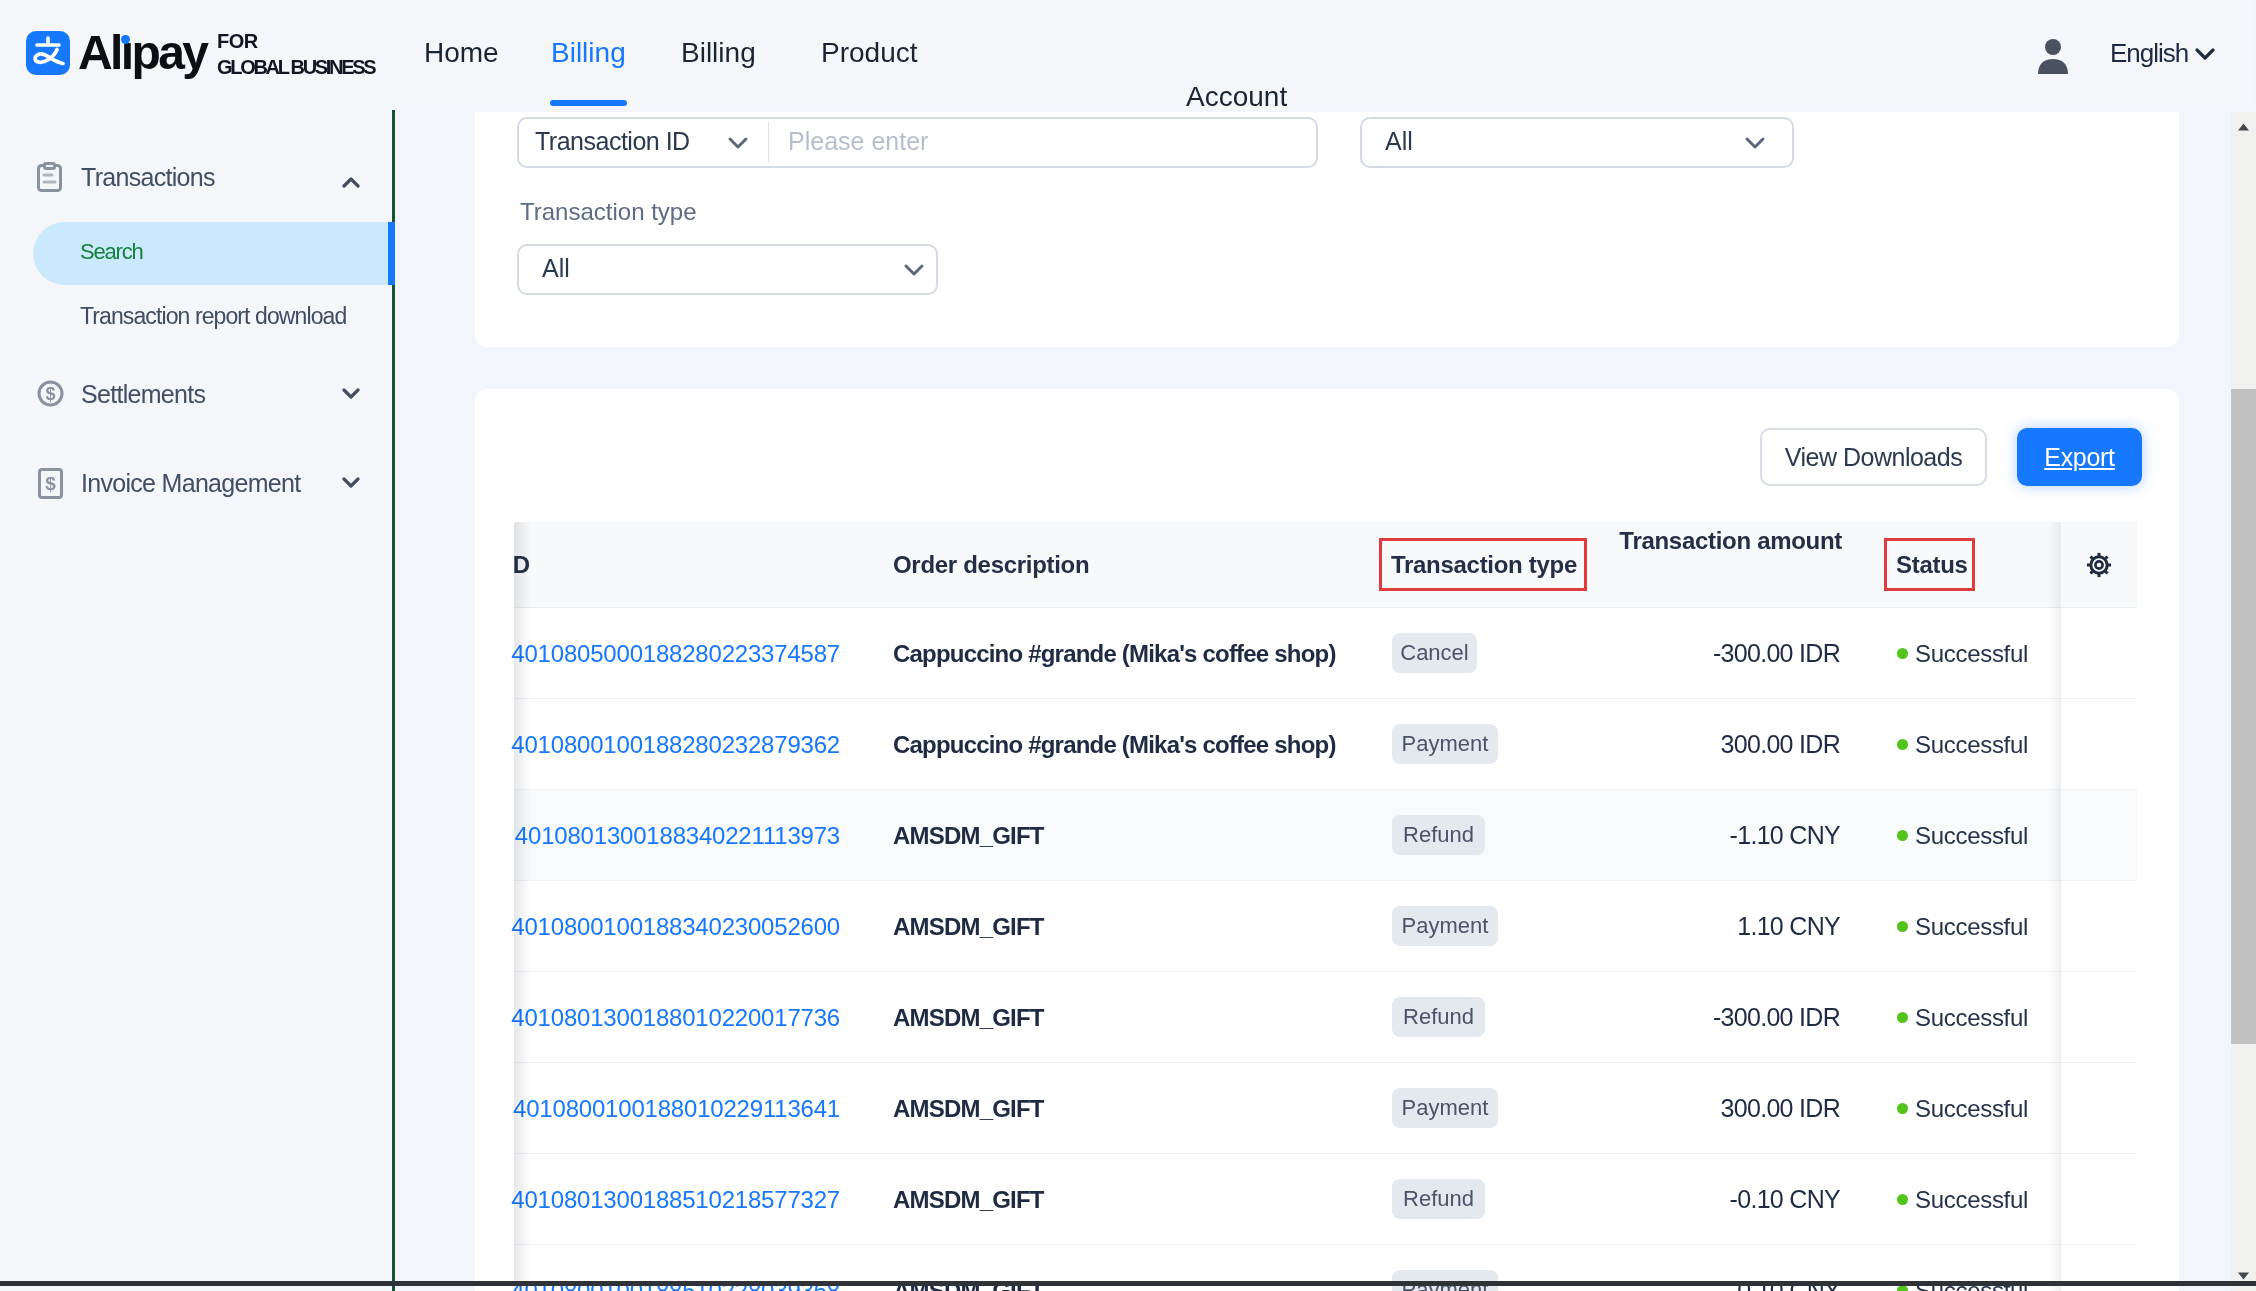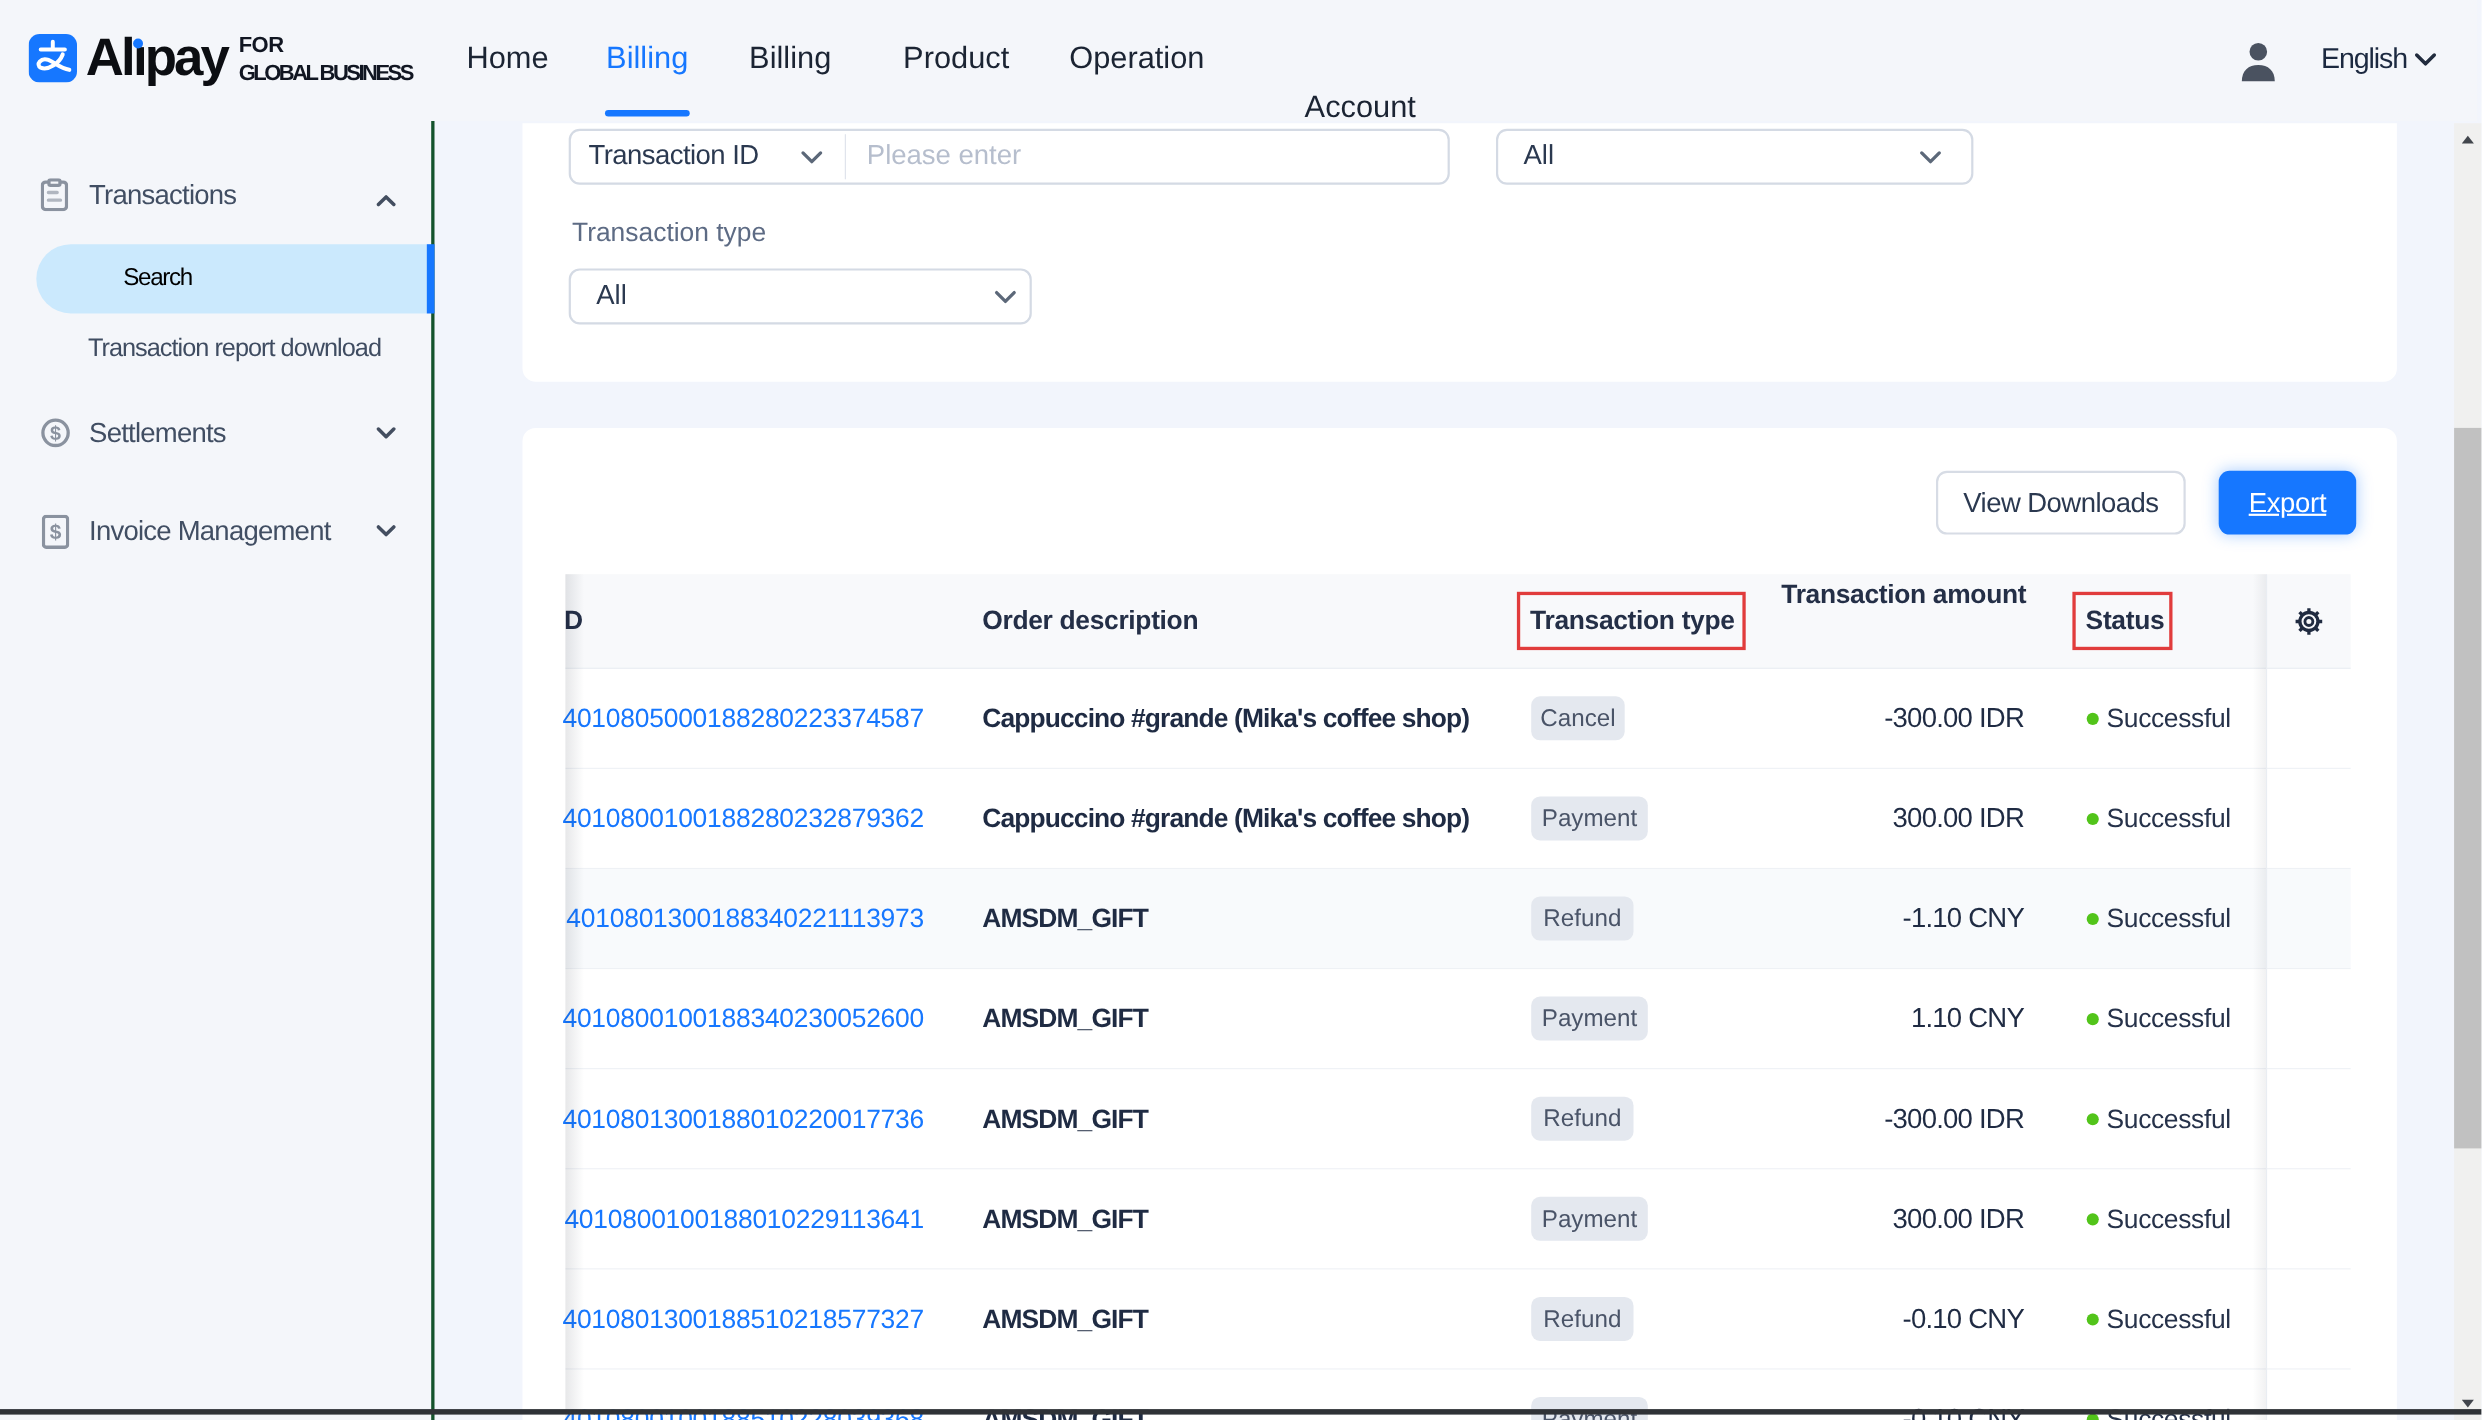--- a/index.html
+++ b/index.html
@@ -49,21 +49,20 @@
   </svg>
   <div class="abs" style="left:78px; top:25px; font-size:48px; font-weight:700; color:#0c0e12; letter-spacing:-2.6px;">Alıpay</div>
   <div class="abs" style="left:121px; top:35px; width:9px; height:9px; border-radius:50%; background:#1677ff;"></div>
   <div class="abs" style="left:217px; top:30px; font-size:20px; font-weight:700; color:#111622; letter-spacing:-0.5px;">FOR</div>
   <div class="abs" style="left:217px; top:56px; font-size:20px; font-weight:700; color:#111622; letter-spacing:-2.3px;">GLOBAL BUSINESS</div>
 
   <div class="nav-item" style="left:424px;">Home</div>
   <div class="nav-item active" style="left:551px;">Billing</div>
   <div class="nav-item" style="left:681px;">Billing</div>
   <div class="nav-item" style="left:821px;">Product</div>
-  <div class="nav-item" style="left:972px;">Operation</div>
   <div class="nav-item" style="left:1186px;margin-top:44px;">Account</div>
   <div id="nav-underline"></div>
 
   <svg class="abs" style="left:2036px; top:38px;" width="34" height="36" viewBox="0 0 34 36">
     <circle cx="17" cy="9" r="8" fill="#4a5260"></circle>
     <path d="M2 36 c0 -10 6 -15 15 -15 c9 0 15 5 15 15 z" fill="#4a5260"></path>
   </svg>
   <div class="abs" style="left:2110px; top:0; height:110px; line-height:106px; font-size:26px; font-weight:500; color:#1c2940; letter-spacing:-1px;">English</div>
   <svg class="abs" style="left:2194px; top:46px;" width="22" height="16" viewBox="0 0 22 16">
     <path d="M3 4 l8 8 l8 -8" stroke="#222c3e" stroke-width="3.2" fill="none" stroke-linecap="round" stroke-linejoin="round"></path>
@@ -77,21 +76,21 @@
     <rect x="7.5" y="1.5" width="10" height="5" rx="1.5" fill="#f4f6fa" stroke="#8a929f" stroke-width="3"></rect>
     <path d="M7 13 h8 M7 20 h11" stroke="#b0b6c0" stroke-width="3" stroke-linecap="round"></path>
   </svg>
   <div class="abs" style="left:81px; top:53px; font-size:25px; font-weight:500; color:#414e63; letter-spacing:-0.7px;">Transactions</div>
   <svg class="abs" style="left:342px; top:66px;" width="18" height="12" viewBox="0 0 18 12">
     <path d="M2 10 l7 -7 l7 7" stroke="#434e60" stroke-width="3.2" fill="none" stroke-linecap="round" stroke-linejoin="round"></path>
   </svg>
 
   <div id="search-pill"></div>
   <div id="search-bar"></div>
-  <div class="abs" style="left:80px; top:129px; font-size:22px; font-weight:500; color:#000000; letter-spacing:-1.2px;margin-left:32px;">Search</div>
+  <div class="abs" style="left:80px; top:129px; font-size:22px; font-weight:500; color:#15803d; letter-spacing:-1.2px;">Search</div>
   <div class="abs" style="left:80px; top:193px; font-size:23px; color:#3f4c61; letter-spacing:-0.9px;">Transaction report download</div>
 
   <svg class="abs" style="left:37px; top:270px;" width="27" height="27" viewBox="0 0 27 27">
     <circle cx="13.5" cy="13.5" r="11.5" fill="none" stroke="#8a929f" stroke-width="3"></circle>
     <text x="13.5" y="20" font-size="18" font-weight="600" fill="#8a929f" text-anchor="middle" font-family="Liberation Sans">$</text>
   </svg>
   <div class="abs" style="left:81px; top:270px; font-size:25px; font-weight:500; color:#414e63; letter-spacing:-0.7px;">Settlements</div>
   <svg class="abs" style="left:342px; top:278px;" width="18" height="12" viewBox="0 0 18 12">
     <path d="M2 2 l7 7 l7 -7" stroke="#434e60" stroke-width="3.2" fill="none" stroke-linecap="round" stroke-linejoin="round"></path>
   </svg>

